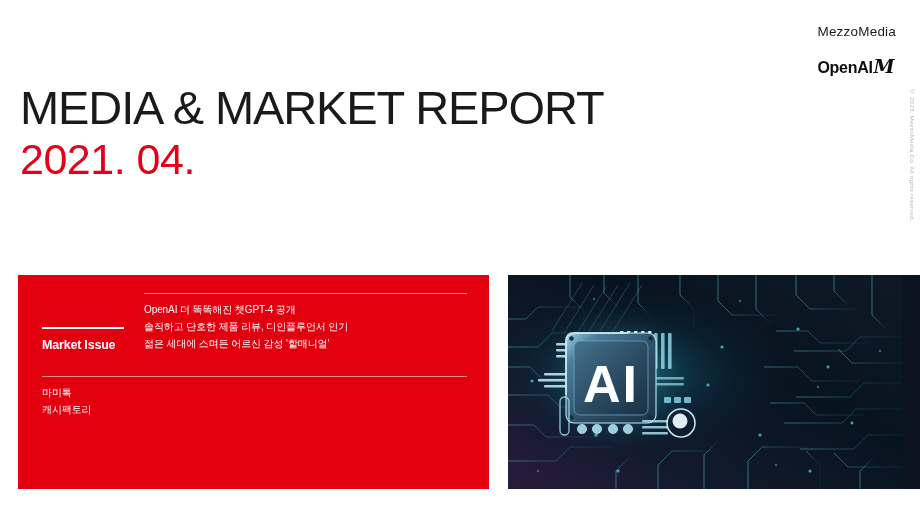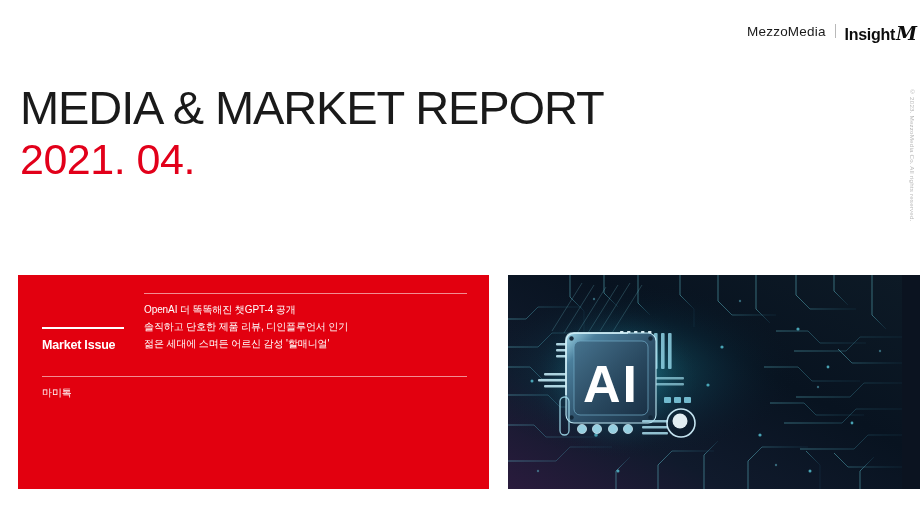--- a/index.html
+++ b/index.html
@@ -16,25 +16,26 @@
     position: relative;
     width: 920px;
     height: 516px;
     background: #ffffff;
   }
 
   
   .logo-bar {
     position: absolute;
     top: 24px;
-    right: 3px;
+    right: 24px;
     display: flex;
     align-items: flex-start;
     gap: 9px;
     height: 22px;
+    flex-direction: column;
   }
   .logo-mezzo {
     font-size: 13.5px;
     letter-spacing: 0.2px;
     color: #1a1a1a;
     font-weight: 400;
     white-space: nowrap;
   }
   .logo-sep {
     width: 1px;
@@ -167,21 +168,21 @@
 </style>
 </head>
 <body>
 
 <div class="slide">
 
   <div class="logo-bar">
     <span class="logo-mezzo">MezzoMedia</span>
     <span class="logo-sep"></span>
     <span class="logo-insight">
-      <span class="logo-insight-text">Insight</span>
+      <span class="logo-insight-text">OpenAI</span>
         <span class="logo-insight-m">M</span>
     </span>
   </div>
 
   <div class="title-main">MEDIA &amp; MARKET REPORT</div>
   <div class="title-sub">2021. 04.</div>
 
   <div class="copyright">© 2023. MezzoMedia Co. All rights reserved.</div>
 
   <div class="red-panel">
@@ -197,20 +198,21 @@
         <div class="section-item">솔직하고 단호한 제품 리뷰, 디인플루언서 인기</div>
         <div class="section-item">젊은 세대에 스며든 어르신 감성 '할매니얼'</div>
       </div>
     </div>
 
 
     <div class="section-row">
       <div class="section-items-wrap">
         <div class="section-thin-rule"></div>
         <div class="section-item">마미톡</div>
+        <div class="section-item">캐시팩토리</div>
       </div>
     </div>
 
   </div>
 
   <div class="ai-panel">
     <svg viewBox="0 0 394 214" xmlns="http://www.w3.org/2000/svg">
       <defs>
         <linearGradient id="bgGrad" x1="0" y1="1" x2="1" y2="0">
           <stop offset="0%" stop-color="#2a1b3d"></stop>

